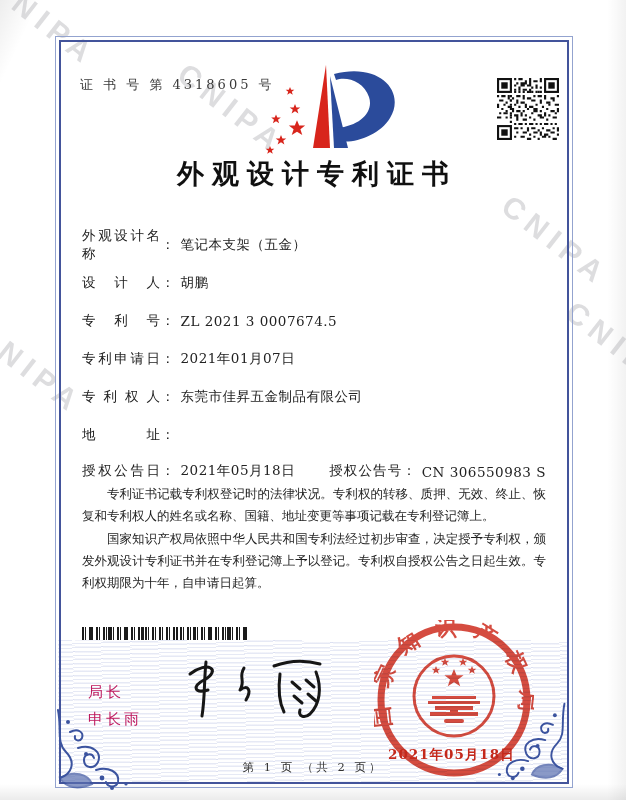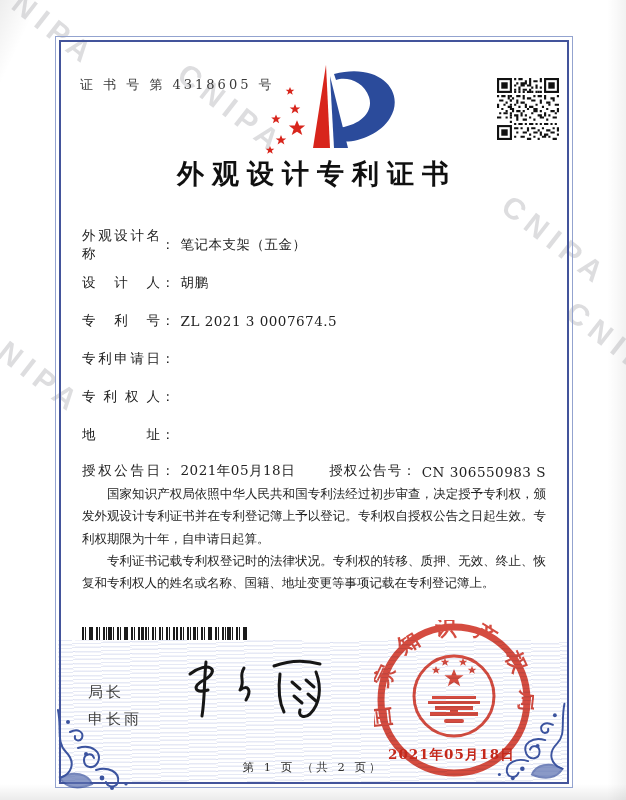--- a/index.html
+++ b/index.html
@@ -36,21 +36,21 @@
   .grant2{display:flex;align-items:flex-end;margin-left:34px;}
   .grant2 .flabel{width:72px;}
   .paras{position:absolute;left:82px;top:483px;width:464px;font-size:12.5px;line-height:1.78;
          text-align:justify;color:#1f1f1f;z-index:3;}
   .paras p{margin:0;text-indent:2em;}
   .barcode{position:absolute;left:82px;top:627px;width:168px;height:13px;z-index:3;
     background:
       repeating-linear-gradient(90deg,#1b1b1b 0 2px,transparent 2px 3px,#1b1b1b 3px 4px,transparent 4px 7px),
       repeating-linear-gradient(90deg,transparent 0 9px,#1b1b1b 9px 11px,transparent 11px 17px);}
   .signer{position:absolute;left:88px;top:678px;z-index:3;font-family:"Liberation Sans",sans-serif;
-          font-size:15px;line-height:27px;letter-spacing:3px;color:#404040;}
+          font-size:15px;line-height:27px;letter-spacing:3px;color:#be185d;}
   .signature{position:absolute;left:178px;top:650px;width:162px;height:76px;z-index:3;}
   .seal{position:absolute;left:374px;top:620px;width:160px;height:160px;z-index:4;opacity:0.88;mix-blend-mode:multiply;}
   .seal-date{position:absolute;left:388px;top:746px;z-index:5;color:#c4281b;font-size:13.5px;font-weight:bold;
              letter-spacing:1px;font-family:"DejaVu Serif",serif;}
   .footer{position:absolute;left:55px;width:516px;top:760px;text-align:center;font-size:11.5px;
           letter-spacing:3px;color:#333;z-index:3;}
   .flourish{position:absolute;z-index:2;}
   .flourish.bl{left:48px;top:708px;width:92px;height:84px;}
   .flourish.br{left:486px;top:694px;width:88px;height:96px;transform:scaleX(-1);}
 </style>
@@ -128,44 +128,46 @@
     <span class="fvalue">胡鹏</span>
   </div>
   <div class="frow">
     <span class="flabel">专利号</span>
       <span class="fcolon">：</span>
     <span class="fvalue">ZL 2021 3 0007674.5</span>
   </div>
   <div class="frow">
     <span class="flabel">专利申请日</span>
       <span class="fcolon">：</span>
+    <span class="fvalue">2021年01月07日</span>
   </div>
   <div class="frow">
     <span class="flabel">专利权人</span>
       <span class="fcolon">：</span>
+    <span class="fvalue">东莞市佳昇五金制品有限公司</span>
   </div>
   <div class="frow">
     <span class="flabel">地址</span>
       <span class="fcolon">：</span>
   </div>
   <div class="frow last">
     <span class="flabel">授权公告日</span>
       <span class="fcolon">：</span>
     <span class="fvalue">2021年05月18日</span>
     <span class="grant2">
       <span class="flabel">授权公告号</span>
         <span class="fcolon">：</span>
       <span class="fvalue">CN 306550983 S</span>
     </span>
   </div>
 </div>
 
 <div class="paras">
+  <p>专利证书记载专利权登记时的法律状况。专利权的转移、质押、无效、终止、恢复和专利权人的姓名或名称、国籍、地址变更等事项记载在专利登记簿上。</p>
   <p>国家知识产权局依照中华人民共和国专利法经过初步审查，决定授予专利权，颁发外观设计专利证书并在专利登记簿上予以登记。专利权自授权公告之日起生效。专利权期限为十年，自申请日起算。</p>
-  <p>专利证书记载专利权登记时的法律状况。专利权的转移、质押、无效、终止、恢复和专利权人的姓名或名称、国籍、地址变更等事项记载在专利登记簿上。</p>
 </div>
 
 <div class="barcode"></div>
 
 <div class="signer">
   <div>局长</div>
   <div>申长雨</div>
 </div>
 
 <svg class="signature" viewBox="0 0 162 76">

